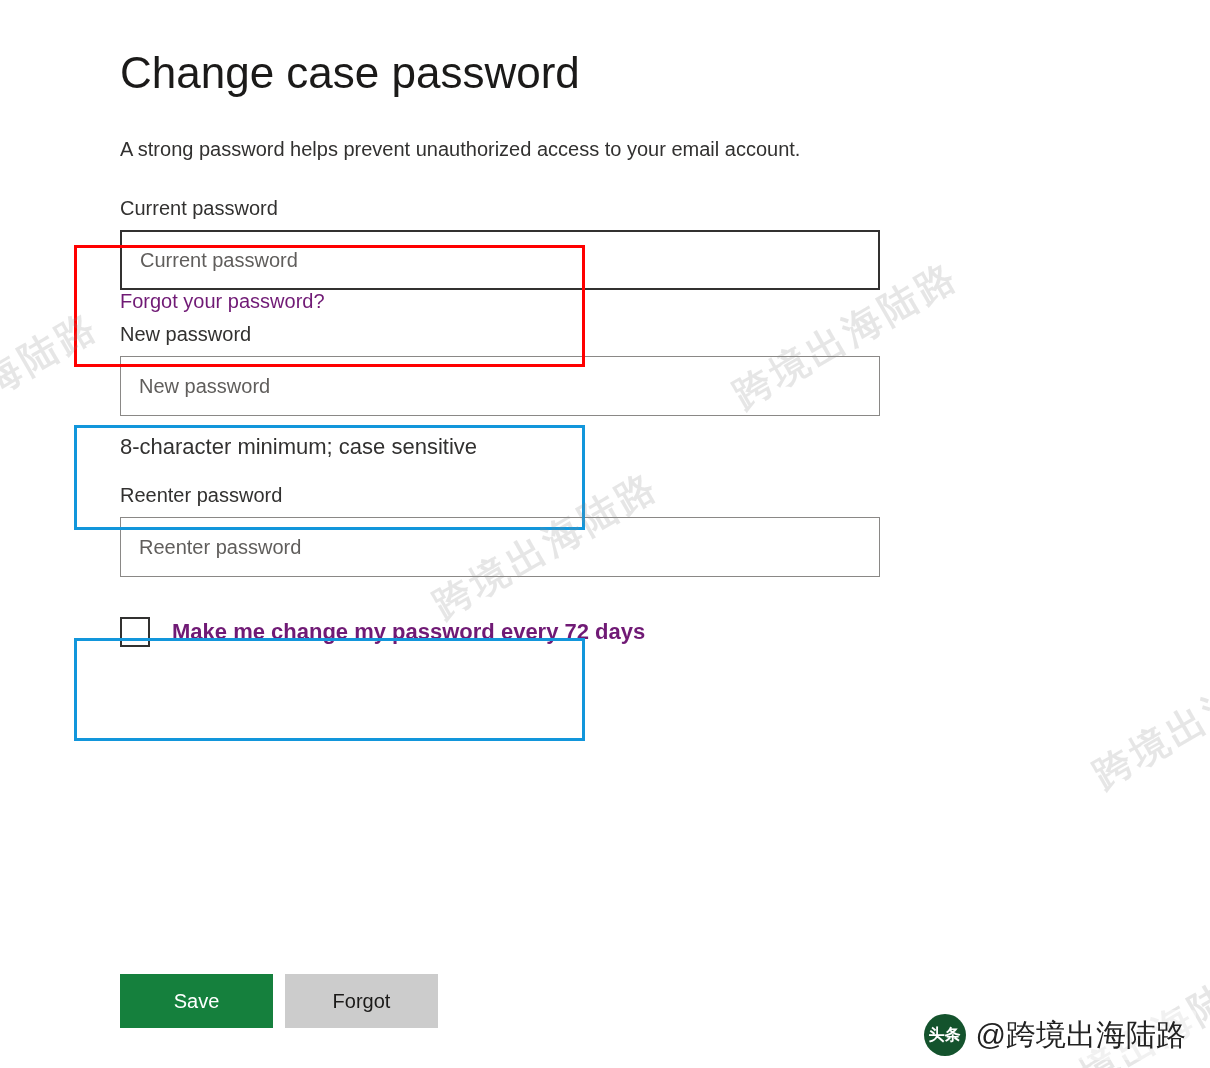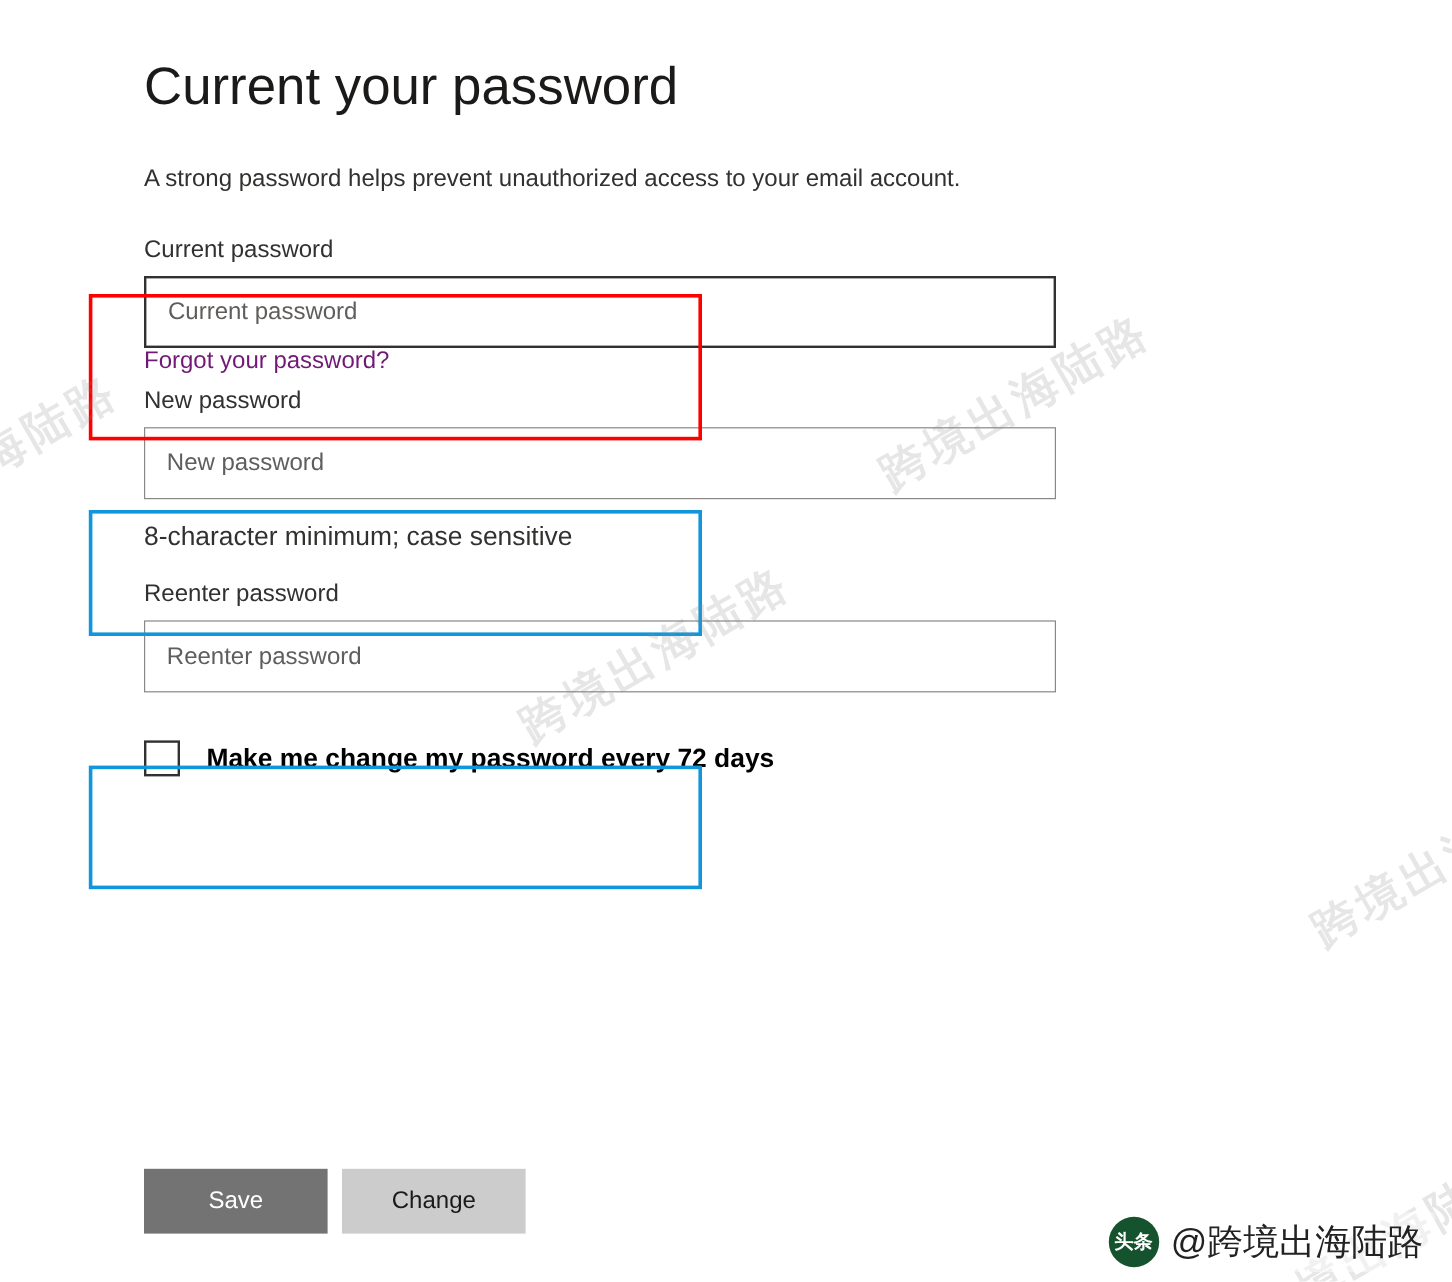--- a/index.html
+++ b/index.html
@@ -78,40 +78,40 @@
       width: 30px;
       height: 30px;
       border: 2px solid #323130;
       background: #ffffff;
       display: inline-block;
       flex-shrink: 0;
     }
     .checkbox-label {
       font-size: 22px;
       font-weight: 600;
-      color: #000000;
+      color: #701a75;
     }
 
     .button-row {
       position: absolute;
       left: 120px;
       bottom: 40px;
       display: flex;
       gap: 12px;
     }
     .btn {
       height: 54px;
       min-width: 153px;
       border: none;
       font-size: 20px;
       font-family: inherit;
       cursor: pointer;
       padding: 0 30px;
     }
-    .btn-primary { background: #737373; color: #ffffff; }
+    .btn-primary { background: #15803d; color: #ffffff; }
     .btn-secondary { background: #cccccc; color: #1b1a19; }
 
     
     .anno {
       position: absolute;
       pointer-events: none;
       box-sizing: border-box;
     }
     .anno-red { border: 3px solid #ff0000; }
     .anno-blue { border: 3px solid #1296db; }
@@ -155,21 +155,21 @@
     .caption-text {
       font-size: 30px;
       color: #222;
     }
   </style>
 </head>
 <body>
 
 <div class="page">
 
-  <h1 class="page-title">Current your password</h1>
+  <h1 class="page-title">Change case password</h1>
 
   <p class="page-desc">A strong password helps prevent unauthorized access to your email account.</p>
 
   <div class="field">
     <label class="field-label">Current password</label>
     <input type="password" class="text-input" value="" placeholder="Current password" style="">
     <div>
       <a href="#" class="forgot-link">Forgot your password?</a>
     </div>
   </div>
@@ -185,21 +185,21 @@
     <input type="password" class="text-input plain" placeholder="Reenter password" style="">
   </div>
 
   <div class="checkbox-row">
     <span class="checkbox-box"></span>
     <span class="checkbox-label">Make me change my password every 72 days</span>
   </div>
 
   <div class="button-row">
     <button class="btn btn-primary">Save</button>
-    <button class="btn btn-secondary">Change</button>
+    <button class="btn btn-secondary">Forgot</button>
   </div>
 
   <div class="anno anno-red" style="left:74px;  top:245px; width:511px; height:122px;"></div>
   <div class="anno anno-blue" style="left:74px;  top:425px; width:511px; height:105px;"></div>
   <div class="anno anno-blue" style="left:74px;  top:638px; width:511px; height:103px;"></div>
 
   <span class="wm" style="left:-140px; top:360px;">跨境出海陆路</span>
   <span class="wm" style="left:420px;  top:520px;">跨境出海陆路</span>
   <span class="wm" style="left:720px;  top:310px;">跨境出海陆路</span>
   <span class="wm" style="left:1080px; top:690px;">跨境出海陆路</span>

